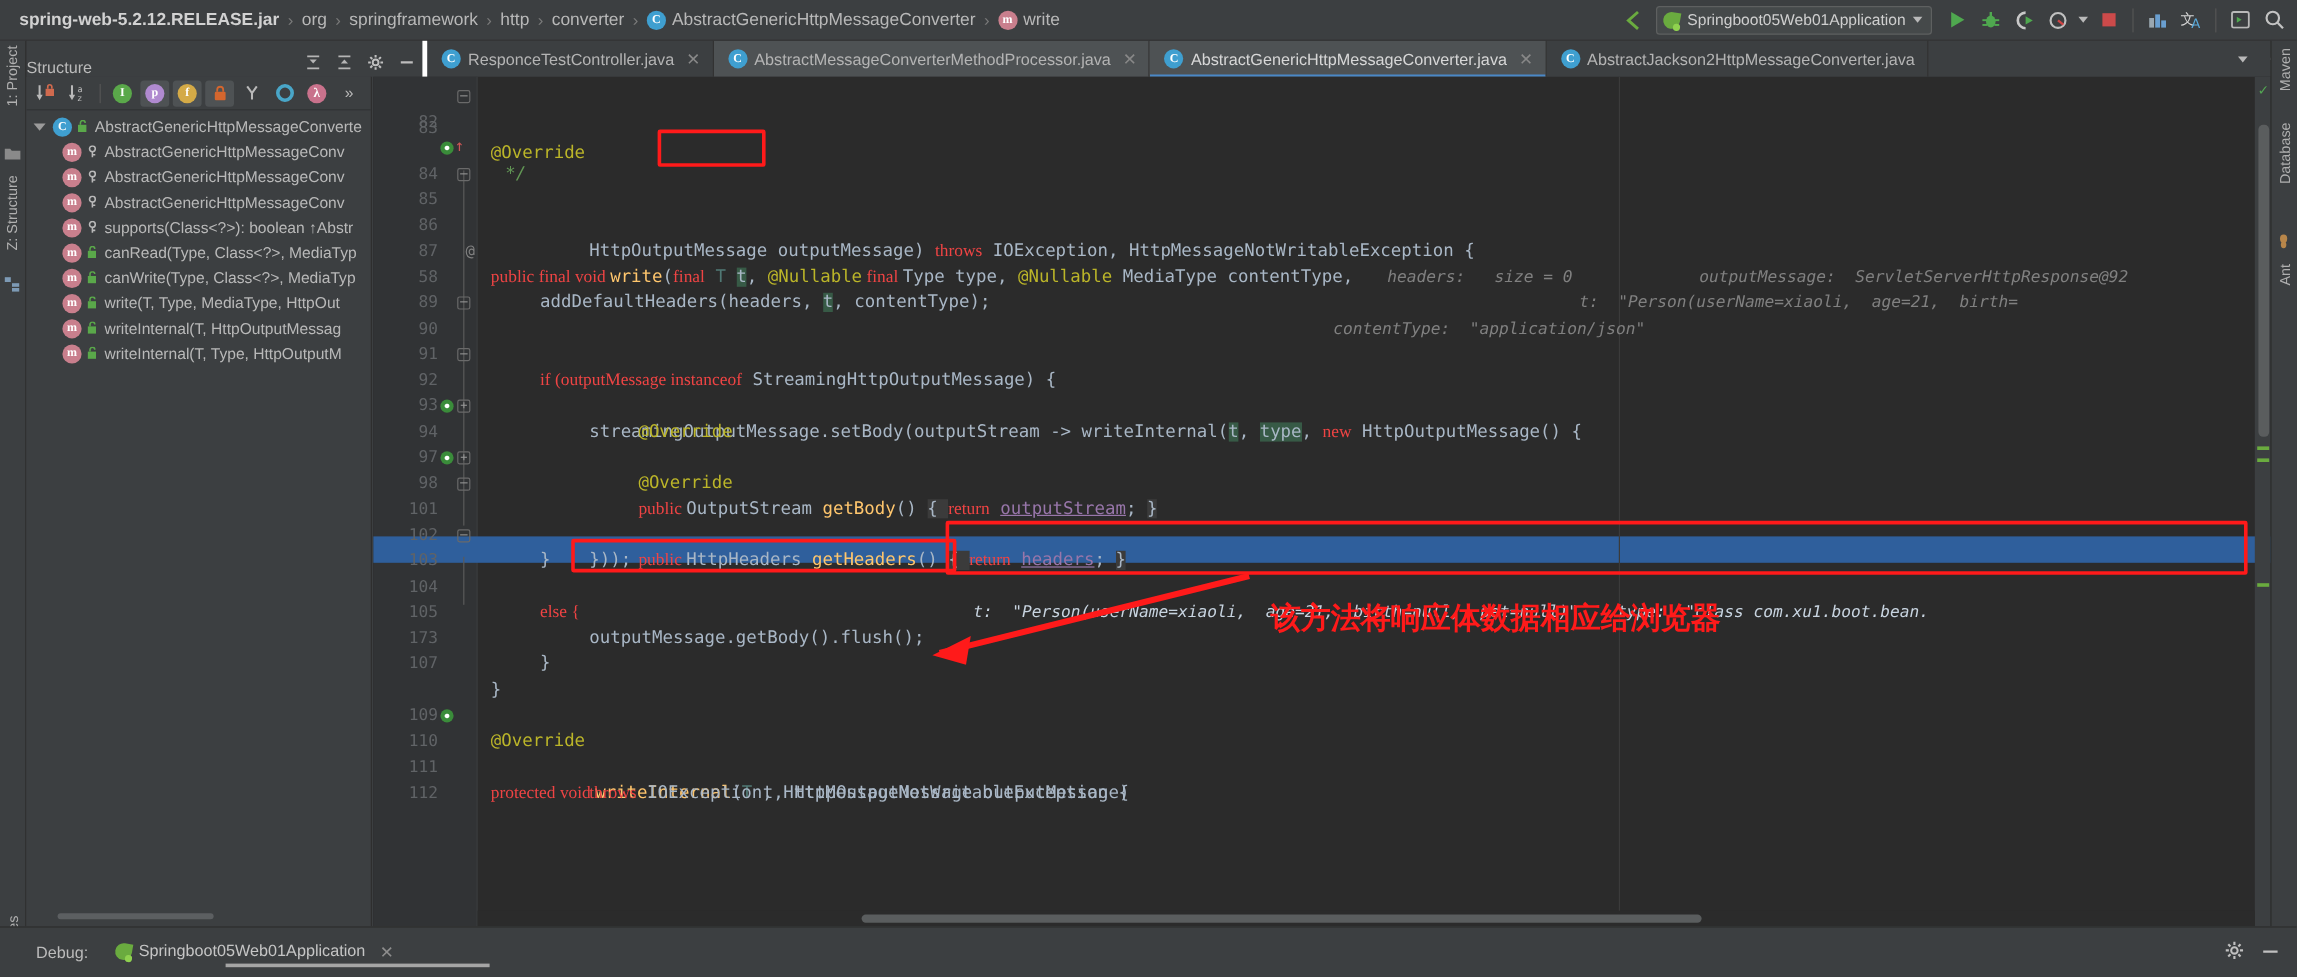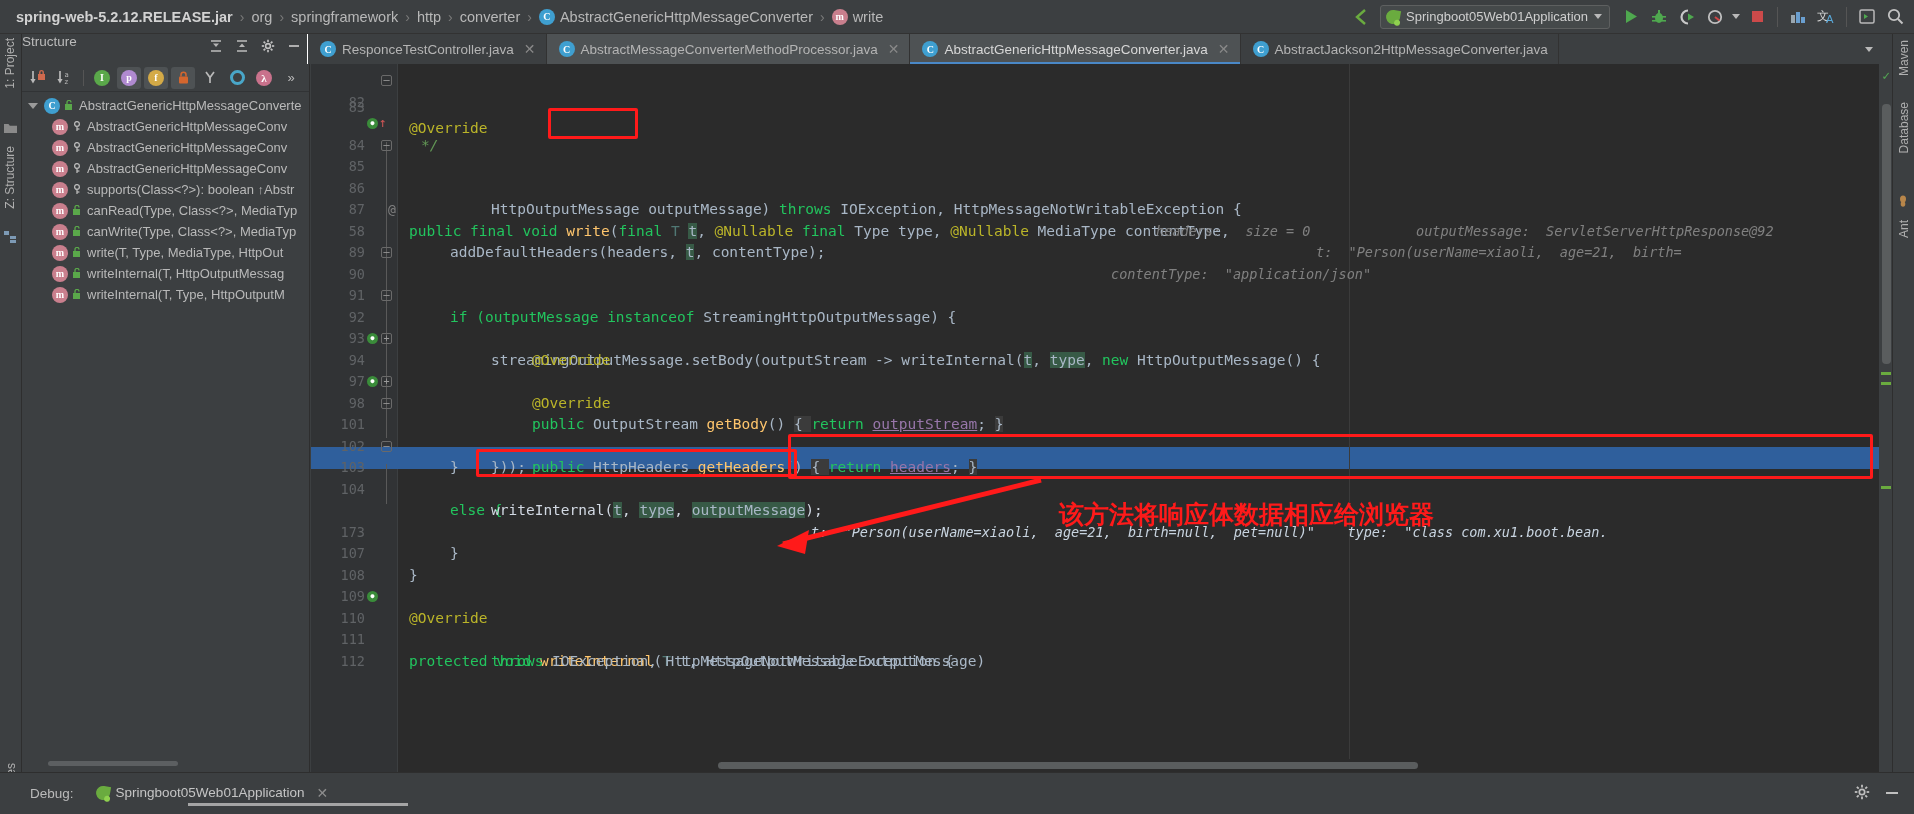--- a/index.html
+++ b/index.html
@@ -61,22 +61,22 @@
     border-right: 4px solid transparent; border-top: 5px solid #b9b9b9;
   }
   .sep-v { width: 1px; height: 20px; background: #555; margin: 0 5px; }
 
   
   .tabbar {
     position: absolute; left: 0; top: 34px; width: 1914px; height: 30px;
     background: #3c3f41; display: flex; align-items: stretch;
   }
   .tool-left {
-    width: 308px; display: flex; align-items: flex-start; flex: 0 0 auto;
-    padding-left: 8px; gap: 0px; border-right: 1px solid #ffffff;
+    width: 356px; display: flex; align-items: flex-end; flex: 0 0 auto;
+    padding-left: 8px; gap: 0px; border-right: 4px solid #ffffff;
   }
   .structure-title { font-size: 13.5px; color: #bbbbbb; flex: 1 1 auto; padding-left: 14px; }
   .tbtn-sm { width: 26px; height: 24px; display: flex; align-items: center; justify-content: center; }
   .tabs-wrap { display: flex; align-items: stretch; flex: 1 1 auto; overflow: hidden; }
   .tab {
     display: flex; align-items: center; gap: 6px; padding: 0 10px 0 12px;
     font-size: 13.5px; color: #b4b4b4; white-space: nowrap; position: relative;
     border-right: 1px solid #323232;
   }
   .tab.inactive2 { background: #4e5254; }
@@ -156,21 +156,21 @@
   }
   .num {
     position: absolute; left: 0; width: 54px; text-align: right;
     color: #606366; font-size: 13.5px; line-height: 21.5px;
     font-family: "DejaVu Sans Mono", monospace;
   }
   .code { position: absolute; left: 98px; white-space: pre; }
   .hl-row { position: absolute; left: 0; width: 1581px; height: 21.5px; background: #2f5f9c; }
 
   
-  .kw   { color: #22c55e; }
+  .kw   { color: #ef4444; font-family: Liberation Serif, serif; }
   .cm   { color: #629755; font-style: italic; }
   .an   { color: #bbb529; }
   .cl   { color: #a9b7c6; }
   .id   { color: #a9b7c6; }
   .fn   { color: #ffc66d; }
   .hint { color: #808080; font-style: italic; font-size: 13.5px; }
   .hinton { color: #c8d4e0; font-style: italic; font-size: 13.5px; }
   .tparm { color: #507874; }
   .tgreen{ background: #375a46; }
   .tgrey { background: #3b3b3b; }
@@ -701,38 +701,38 @@
   </div>
 
   <div class="ln" style="top:371.5px;">
     <span class="num">103</span>
     <span class="fold" style="top:5px;">─</span>
     <span class="code kw" style="left:139px;">else {</span>
   </div>
 
   <div class="ln" style="top:393px;">
     <span class="num">104</span>
-    <span class="code" style="left:180px;"><span class="id" style="color:#d2d9e3">writeInternal(</span><span class="id tgreen">t</span><span class="id" style="color:#d2d9e3">, </span><span class="id tgreen">type</span><span class="id" style="color:#d2d9e3">, </span><span class="id tgreen">outputMessage</span><span class="id" style="color:#d2d9e3">);</span></span>
     <span class="code hinton" style="left:500px;">t:  "Person(userName=xiaoli,  age=21,  birth=null,  pet=null)"    type:  "class com.xu1.boot.bean.</span>
   </div>
 
+  <div class="ln" style="top:414.5px;">
+    <span class="num">105</span>
+    <span class="code id" style="left:180px;">outputMessage.getBody().flush();</span>
+  </div>
 
   <div class="ln" style="top:436px;">
     <span class="num">173</span>
     <span class="code id" style="left:139px;">}</span>
   </div>
 
   <div class="ln" style="top:457.5px;">
     <span class="num">107</span>
     <span class="code id" style="left:98px;">}</span>
   </div>
 
-  <div class="ln" style="top:479px;">
-    <span class="num">108</span>
-  </div>
 
   <div class="ln" style="top:500.5px;">
     <span class="num">109</span>
     <span class="code an" style="left:98px;">@Override</span>
   </div>
 
   <div class="ln" style="top:522px;">
     <span class="num">110</span>
     <span class="bp" style="top:5px;">●</span>
     <span class="code" style="left:98px;"><span class="kw">protected void </span><span class="fn">writeInternal</span><span class="id">(</span><span class="tparm">T</span><span class="id"> t, HttpOutputMessage outputMessage)</span></span>

